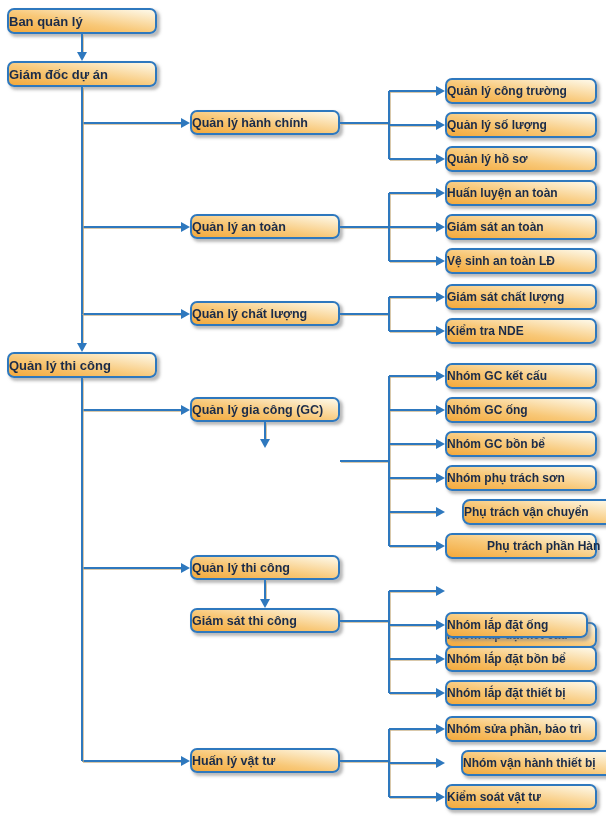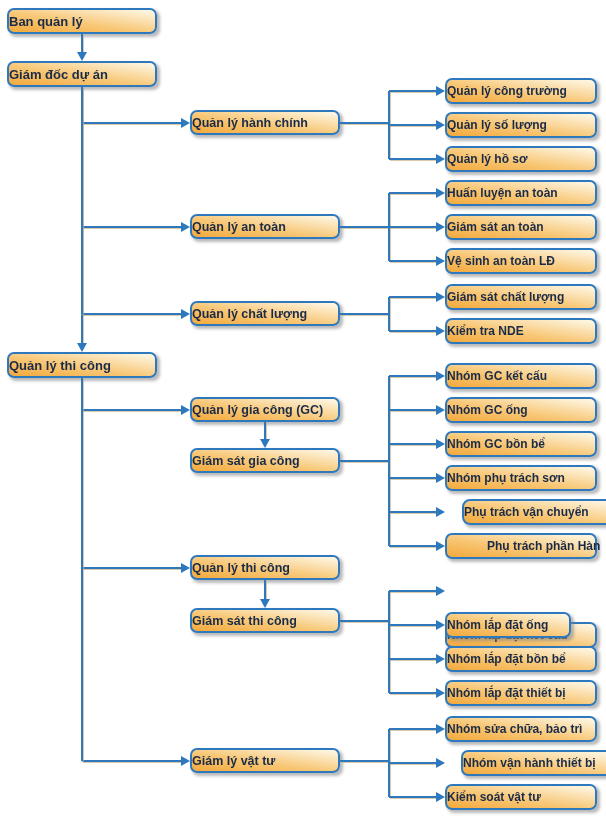--- a/index.html
+++ b/index.html
@@ -39,31 +39,28 @@
     </div>
     <div class="node col-mid" style="left: 190px; top: 214px; width: 150px; height: 25px;">
       <span>Quản lý an toàn</span>
     </div>
     <div class="node col-mid" style="left: 190px; top: 301px; width: 150px; height: 25px;">
       <span>Quản lý chất lượng</span>
     </div>
     <div class="node col-mid" style="left: 190px; top: 397px; width: 150px; height: 25px;">
       <span>Quản lý gia công (GC)</span>
     </div>
-    <div class="node col-mid" style="left: 190px; top: 448px; width: 150px; height: 25px;">
-      <span>Giám sát gia công</span>
-    </div>
     <div class="node col-mid" style="left: 190px; top: 555px; width: 150px; height: 25px;">
       <span>Quản lý thi công</span>
     </div>
     <div class="node col-mid" style="left: 190px; top: 608px; width: 150px; height: 25px;">
       <span>Giám sát thi công</span>
     </div>
     <div class="node col-mid" style="left: 190px; top: 748px; width: 150px; height: 25px;">
-      <span>Giám lý vật tư</span>
+      <span>Huấn lý vật tư</span>
     </div>
     <div class="node col-right" style="left: 445px; top: 78px; width: 152px; height: 26px;">
       <span>Quản lý công trường</span>
     </div>
     <div class="node col-right" style="left: 445px; top: 112px; width: 152px; height: 26px;">
       <span>Quản lý số lượng</span>
     </div>
     <div class="node col-right" style="left: 445px; top: 146px; width: 152px; height: 26px;">
       <span>Quản lý hồ sơ</span>
     </div>
@@ -96,31 +93,31 @@
     </div>
     <div class="node col-right" style="left: 462px; top: 499px; width: 152px; height: 26px; border-radius: 8px;">
       <span>Phụ trách vận chuyển</span>
     </div>
     <div class="node col-right" style="left: 445px; top: 533px; width: 152px; height: 26px; padding-left: 40px;">
       <span>Phụ trách phần Hàn</span>
     </div>
     <div class="node col-right" style="left: 445px; top: 578px; width: 152px; height: 26px; margin-top: 44px;">
       <span>Nhóm lắp đặt kết cấu</span>
     </div>
-    <div class="node col-right" style="left: 445px; top: 612px; width: 126px; height: 26px;">
+    <div class="node col-right" style="left: 445px; top: 612px; width: 143px; height: 26px;">
       <span>Nhóm lắp đặt ống</span>
     </div>
     <div class="node col-right" style="left: 445px; top: 646px; width: 152px; height: 26px;">
       <span>Nhóm lắp đặt bồn bể</span>
     </div>
     <div class="node col-right" style="left: 445px; top: 680px; width: 152px; height: 26px;">
       <span>Nhóm lắp đặt thiết bị</span>
     </div>
     <div class="node col-right" style="left: 445px; top: 716px; width: 152px; height: 26px;">
-      <span>Nhóm sửa chữa, bảo trì</span>
+      <span>Nhóm sửa phần, bảo trì</span>
     </div>
     <div class="node col-right" style="left: 461px; top: 750px; width: 152px; height: 26px;">
       <span>Nhóm vận hành thiết bị</span>
     </div>
     <div class="node col-right" style="left: 445px; top: 784px; width: 152px; height: 26px;">
       <span>Kiểm soát vật tư</span>
     </div>
     <div class="vline" style="left: 81px; top: 34px; height: 19px;"></div>
     <div class="arrow-d" style="left: 77px; top: 52px;"></div>
     <div class="vline" style="left: 81px; top: 87px; height: 257px;"></div>

